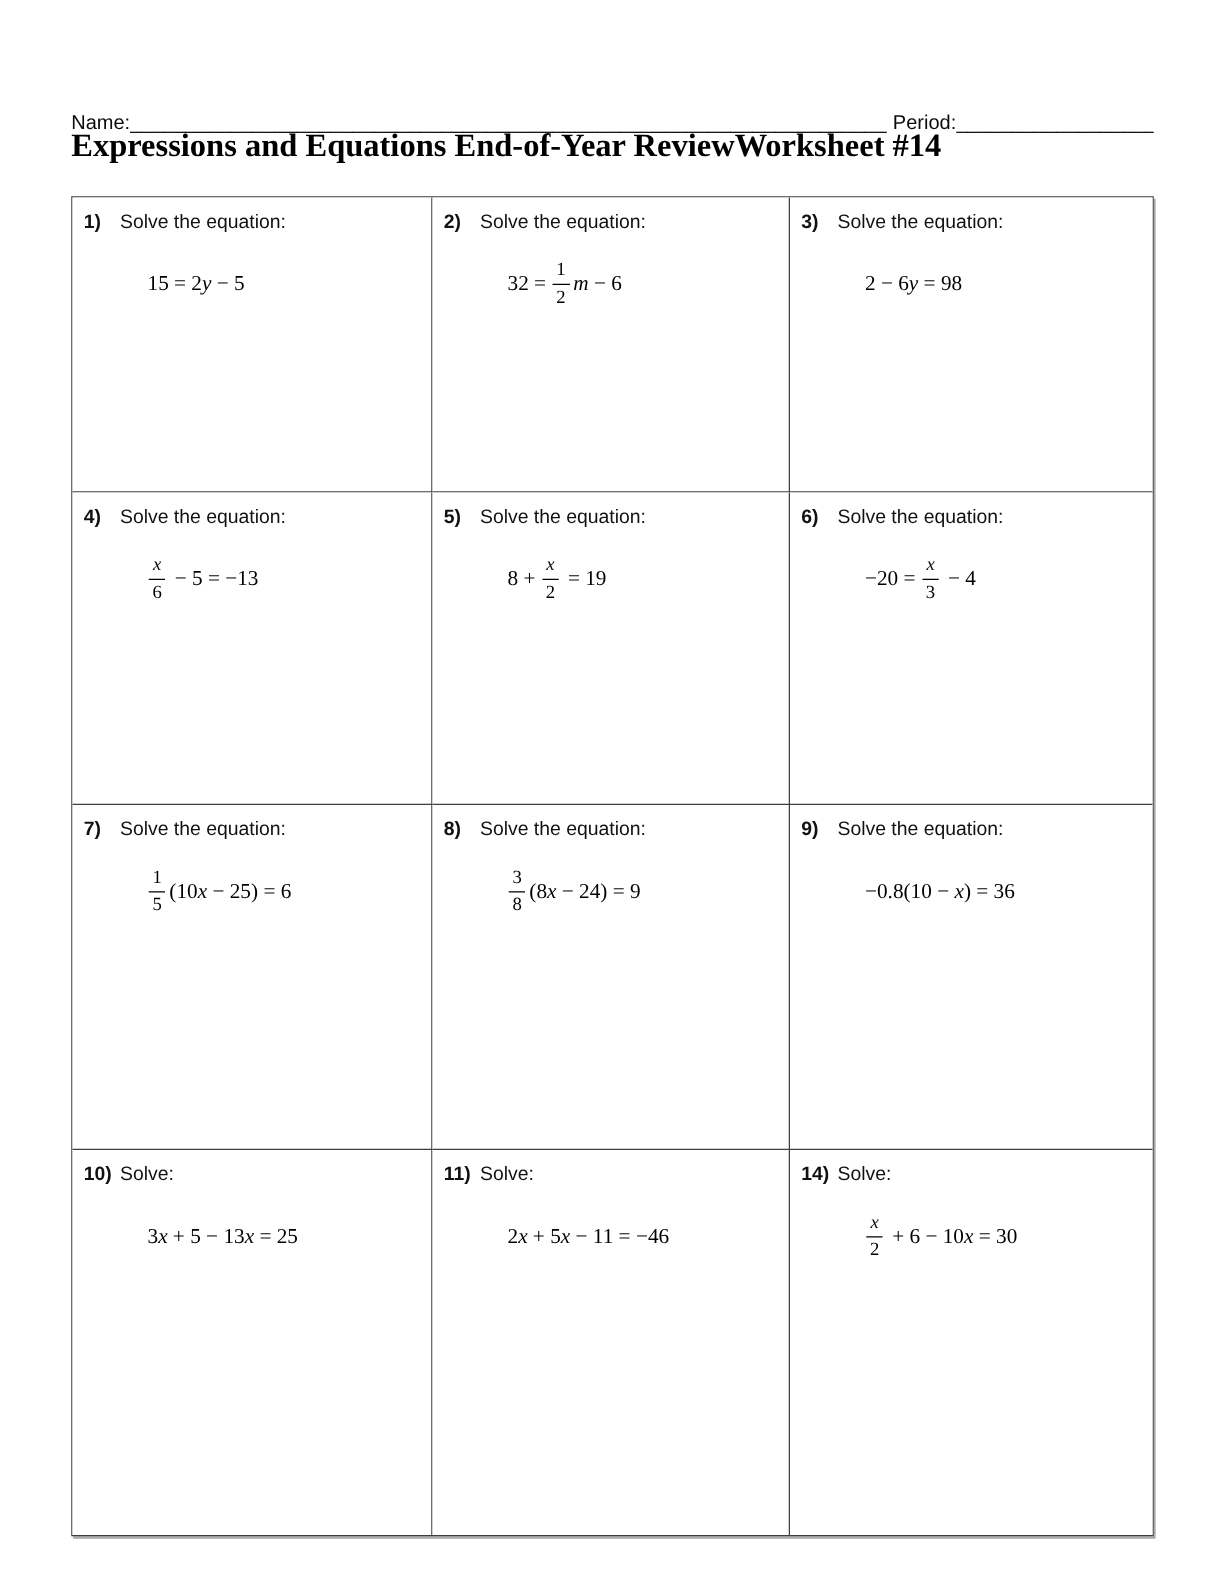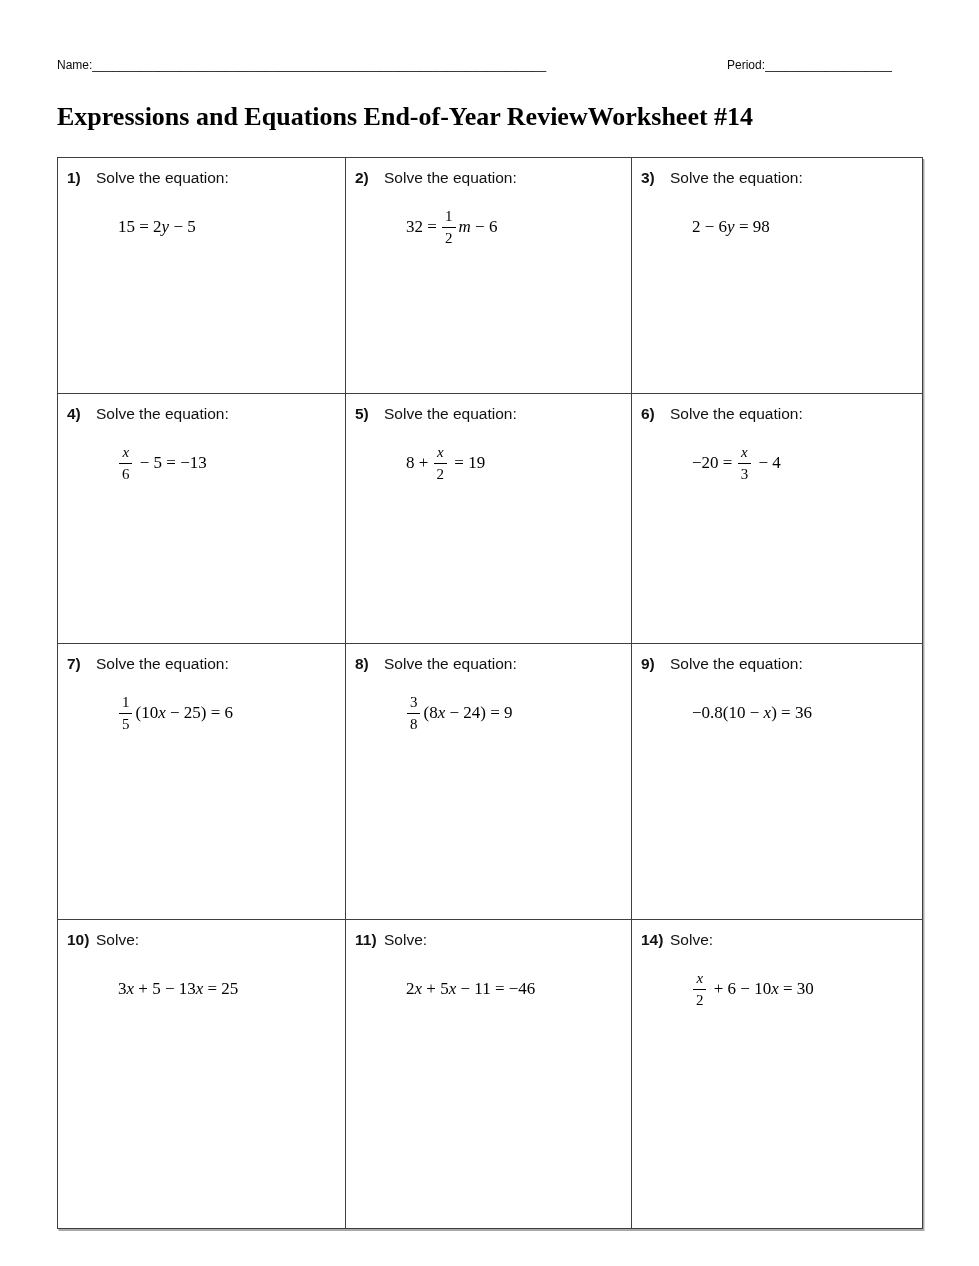--- a/index.html
+++ b/index.html
@@ -9,25 +9,25 @@
     font-family:"Liberation Sans", sans-serif;
     color:#000;
     position:relative;
     overflow:hidden;
   }
   .page { position:relative; width:979px; height:1266px; background:#fff; }
 
   
   .name-row {
     position:absolute; left:57px; right:56px; top:58px;
-    font-size:12px; color:#0a0a0a;
+    font-size:16px; color:#0a0a0a;
     display:flex; align-items:baseline; white-space:nowrap;
   }
   .blank { overflow:hidden; white-space:nowrap; letter-spacing:0; }
-  .name-blank { flex:1 1 auto; }
+  .name-blank { flex:1 1 auto;margin-top:32px; }
   .period-label { margin-left:3px; }
   .period-blank { width:158px; flex:0 0 auto; }
 
   
   .title-row {
     position:absolute; left:57px; right:44px; top:102px;
     display:flex; justify-content:flex-start; align-items:baseline;
     font-family:"Liberation Serif", serif;
     font-weight:bold; font-size:26px; color:#000;
   }

